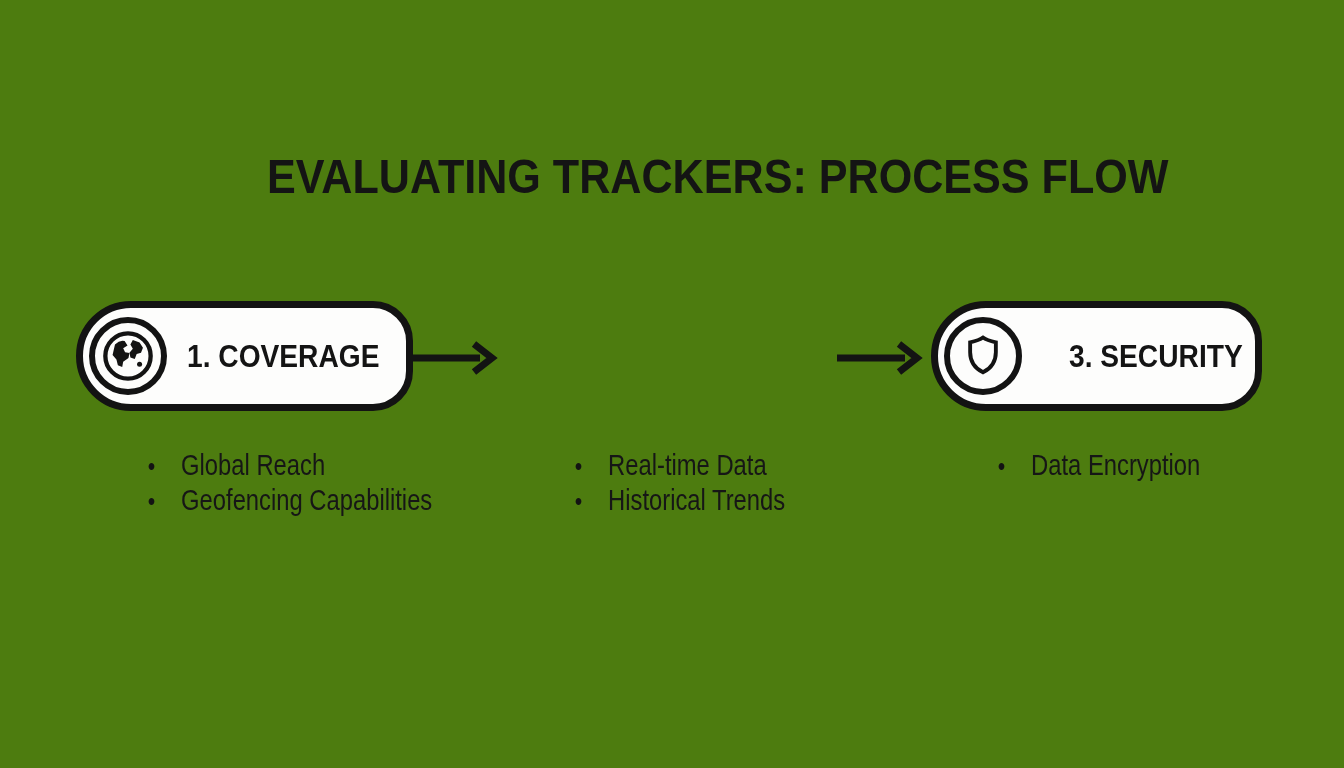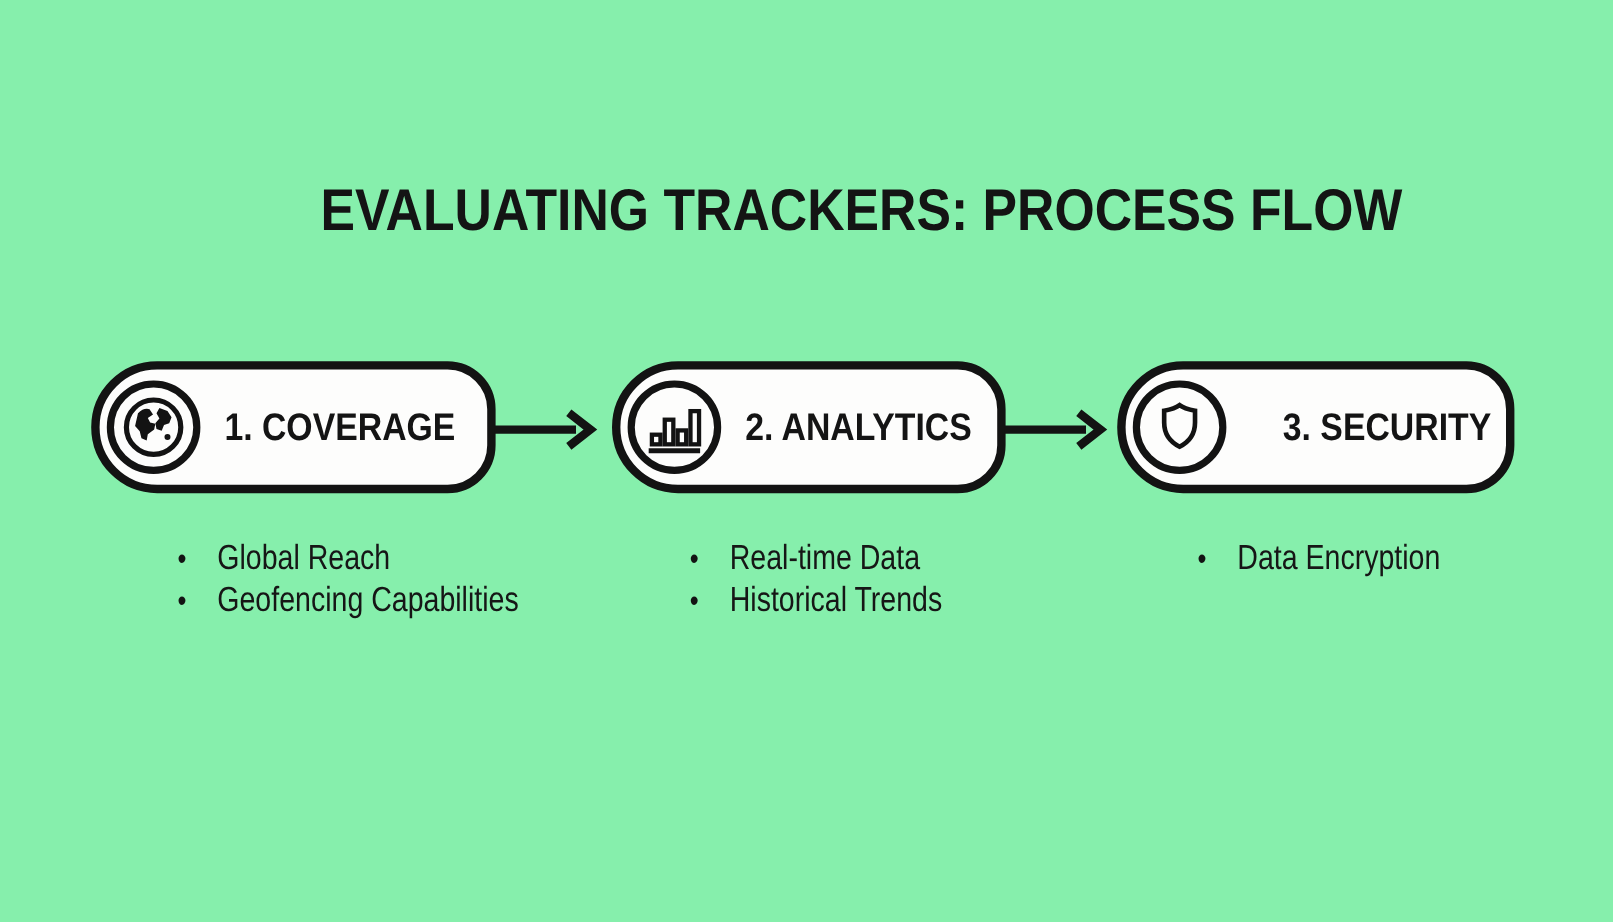--- a/index.html
+++ b/index.html
@@ -1,21 +1,21 @@
 <!DOCTYPE html>
 <html><head>
 <meta charset="utf-8">
 <style>
   html,body{margin:0;padding:0;}
   body{
     width:1344px;height:768px;overflow:hidden;
     font-family:"Liberation Sans", sans-serif;
     background:#fcfdfd;color:#131313;
   }
-  .canvas{position:relative;width:1344px;height:768px;background:#86efac;}
+  .canvas{position:relative;width:1344px;height:768px;background:#4d7c0f;}
 
   .title{
     position:absolute;left:267px;top:148px;
     font-size:49px;font-weight:700;letter-spacing:0px;
     white-space:nowrap;color:#141414;
     transform:scaleX(0.88);transform-origin:left top;
   }
 
   .step-box{
     position:absolute;top:301px;height:110px;box-sizing:border-box;
@@ -79,32 +79,20 @@
       </svg>
     </div>
     <div class="step-label">1. COVERAGE</div>
   </div>
 
   <svg class="arrow arrow-1" viewBox="0 0 90 48">
     <path d="M2 24 H70" stroke="#131313" stroke-width="7" fill="none"></path>
     <path d="M64 10 L82 24 L64 38" stroke="#131313" stroke-width="7" fill="none" stroke-linejoin="miter"></path>
   </svg>
 
-  <div class="step-box box-2">
-    <div class="icon-ring">
-      <svg width="50" height="50" viewBox="0 0 56 56">
-        <rect class="stroke-ic" x="7" y="35" width="8" height="9" stroke-width="4"></rect>
-        <rect class="stroke-ic" x="19" y="21" width="8" height="23" stroke-width="4"></rect>
-        <rect class="stroke-ic" x="31" y="31" width="8" height="13" stroke-width="4"></rect>
-        <rect class="stroke-ic" x="43" y="13" width="8" height="31" stroke-width="4"></rect>
-        <path class="stroke-ic" d="M4 50 H52" stroke-width="4.5"></path>
-      </svg>
-    </div>
-    <div class="step-label">2. ANALYTICS</div>
-  </div>
 
   <svg class="arrow arrow-2" viewBox="0 0 90 48">
     <path d="M2 24 H70" stroke="#131313" stroke-width="7" fill="none"></path>
     <path d="M64 10 L82 24 L64 38" stroke="#131313" stroke-width="7" fill="none" stroke-linejoin="miter"></path>
   </svg>
 
   <div class="step-box box-3">
     <div class="icon-ring">
       <svg width="48" height="48" viewBox="0 0 56 56">
         <path class="stroke-ic" stroke-width="4.5" d="M28 6.5 C32 9.5 38 11 43 12 V23.5 C43 34.5 37 42.5 28 47 C19 42.5 13 34.5 13 23.5 V12 C18 11 24 9.5 28 6.5 Z"></path>

